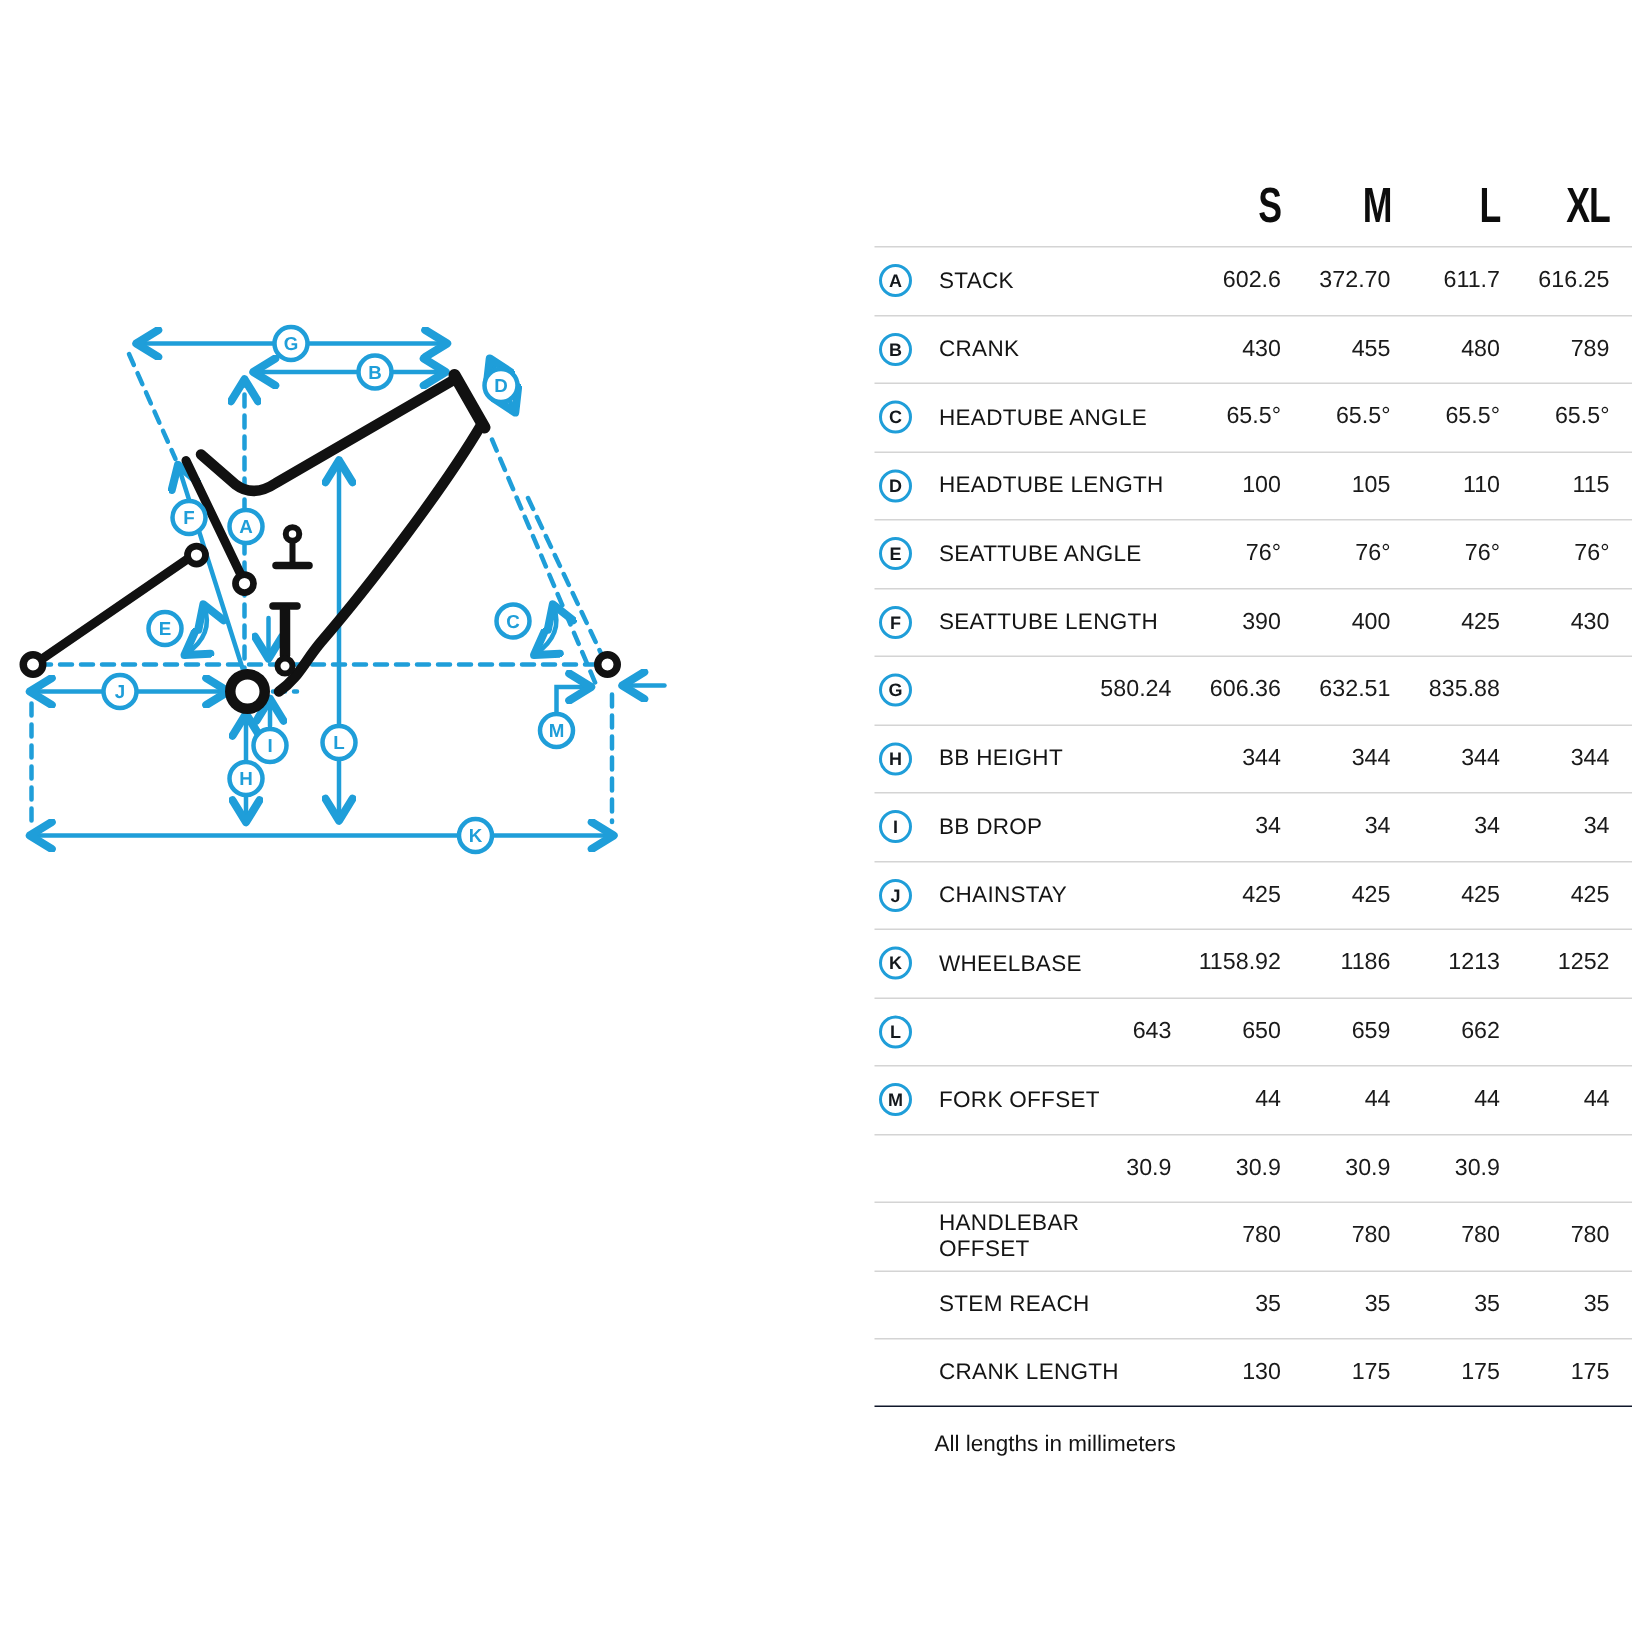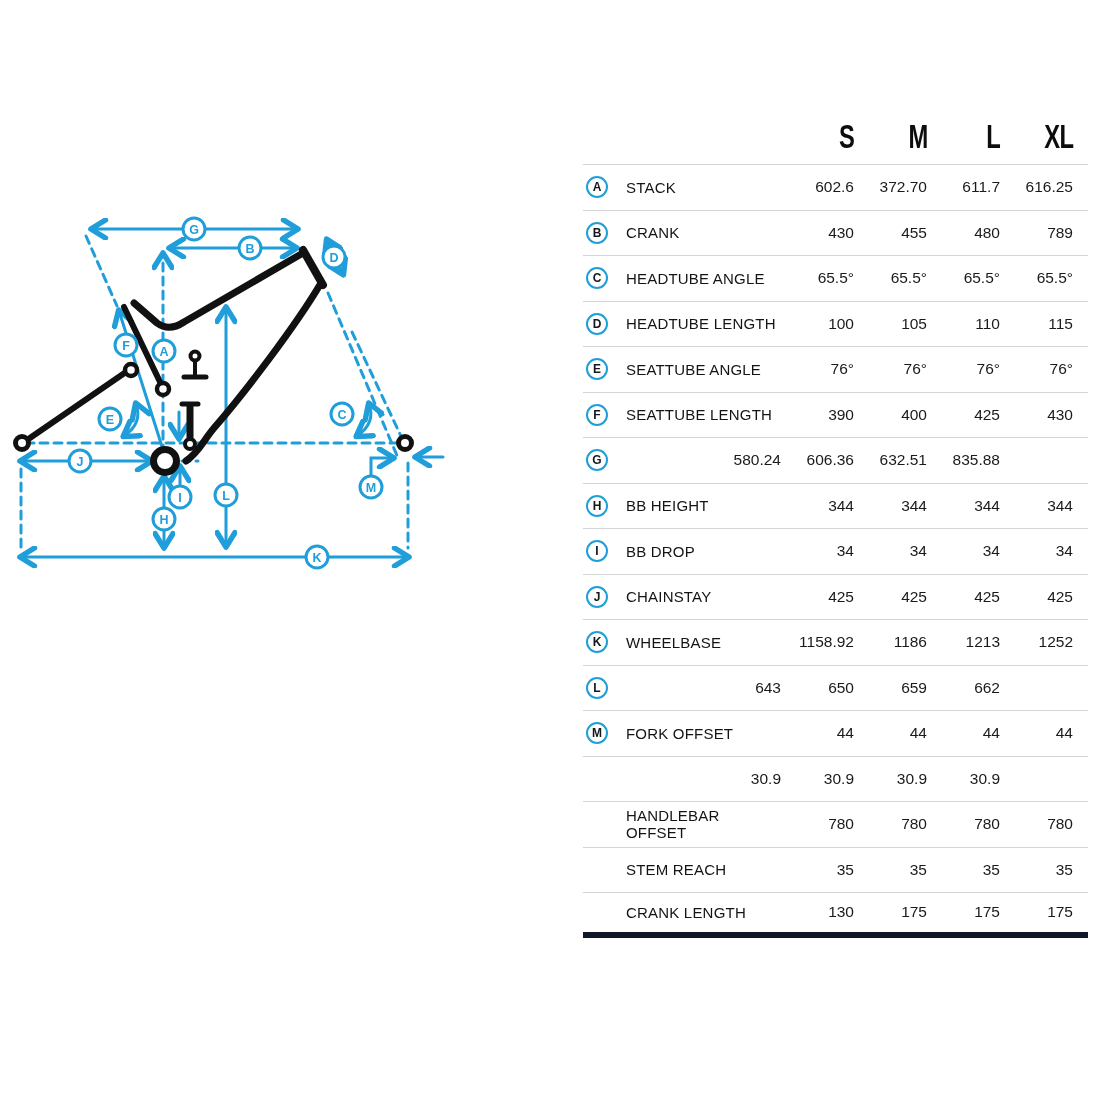--- a/index.html
+++ b/index.html
@@ -5,21 +5,21 @@
   html,body{margin:0;padding:0;background:#ffffff;}
   body{width:1100px;height:1100px;position:relative;font-family:"Liberation Sans",sans-serif;color:#1a1a1a;overflow:hidden;}
 
   
   .diagram-wrap{position:absolute;left:0;top:200px;width:470px;height:400px;}
 
   
   .geo-table{position:absolute;left:583px;top:110px;width:505px;}
   .t-row{display:grid;grid-template-columns:40px 1fr 73px 73px 73px 73px;align-items:center;
          height:45.5px;box-sizing:border-box;border-top:1px solid #d4d4d4;padding-left:3px;padding-right:15px;}
-  .t-row.last{border-bottom:6px solid #0f172a;}
+  .t-row.last{border-bottom:1px solid #0f172a;}
   .t-header{display:grid;grid-template-columns:40px 1fr 73px 73px 73px 73px;align-items:center;
             height:54px;box-sizing:border-box;padding-left:3px;padding-right:15px;}
   .size-h{justify-self:end;font-weight:700;font-size:33px;color:#0d0d0d;
           display:inline-block;transform:scaleX(0.72);transform-origin:100% 55%;letter-spacing:-1px;}
   .letter-badge{width:18px;height:18px;border:2.5px solid #1f9ed9;border-radius:50%;
                 display:flex;align-items:center;justify-content:center;
                 font-size:12px;font-weight:700;color:#14181c;background:#fff;}
   .t-label{font-weight:400;font-size:15px;color:#141414;letter-spacing:.2px;}
   .t-val{justify-self:end;font-size:15.5px;color:#1a1a1a;}
   .footnote{margin-left:40px;padding-top:16px;font-size:15px;color:#141414;}
@@ -278,13 +278,14 @@
   </div>
   <div class="t-row last">
     <span class="letter-badge" style="visibility: hidden;"></span>
     <span class="t-label">CRANK LENGTH</span>
     <span class="t-val">130</span>
     <span class="t-val">175</span>
     <span class="t-val">175</span>
     <span class="t-val">175</span>
   </div>
 
+  <div class="footnote">All lengths in millimeters</div>
 </div>
 
 </body></html>

